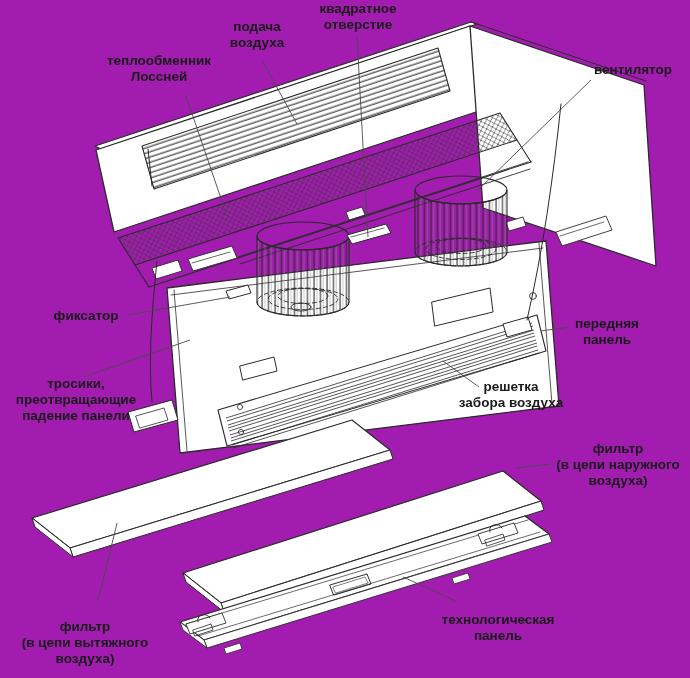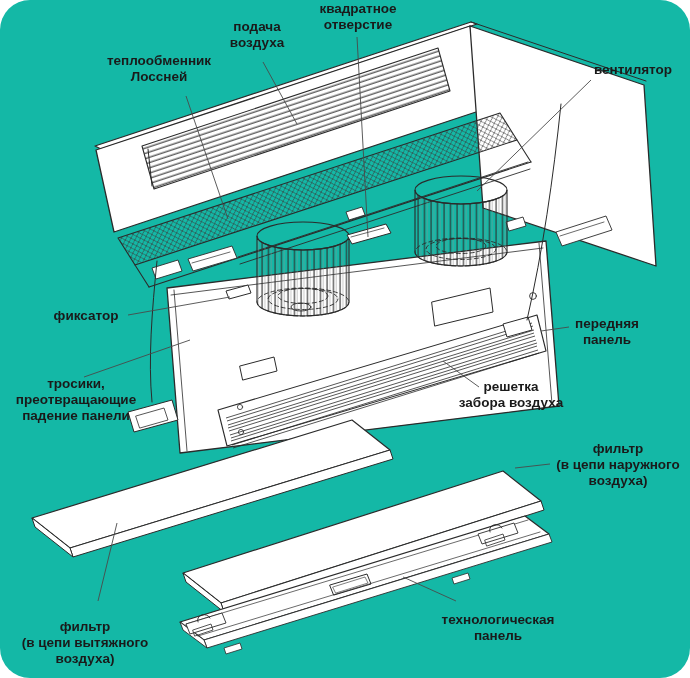--- a/index.html
+++ b/index.html
@@ -1,17 +1,17 @@
 <!DOCTYPE html>
 <html><head>
 <meta charset="utf-8">
 <style>
   html,body{margin:0;padding:0;background:#ffffff;}
   body{width:690px;height:678px;overflow:hidden;font-family:"Liberation Sans",sans-serif;}
-  .figure{position:relative;width:690px;height:678px;background:#14b8a6;border-radius:30px;}
+  .figure{position:relative;width:690px;height:678px;background:#a21caf;}
   svg{display:block;}
   .lbl{font-family:"Liberation Sans",sans-serif;font-size:13.5px;font-weight:bold;fill:#1a1a1a;}
   .ln{stroke:#2b2b2b;fill:none;stroke-linejoin:round;stroke-linecap:round;}
   .fillw{fill:#ffffff;stroke:#2b2b2b;stroke-linejoin:round;}
   .leader{stroke:#4a4a4a;stroke-width:0.9;fill:none;}
   .dash{stroke-dasharray:4 3;}
 </style>
 </head>
 <body>
 

